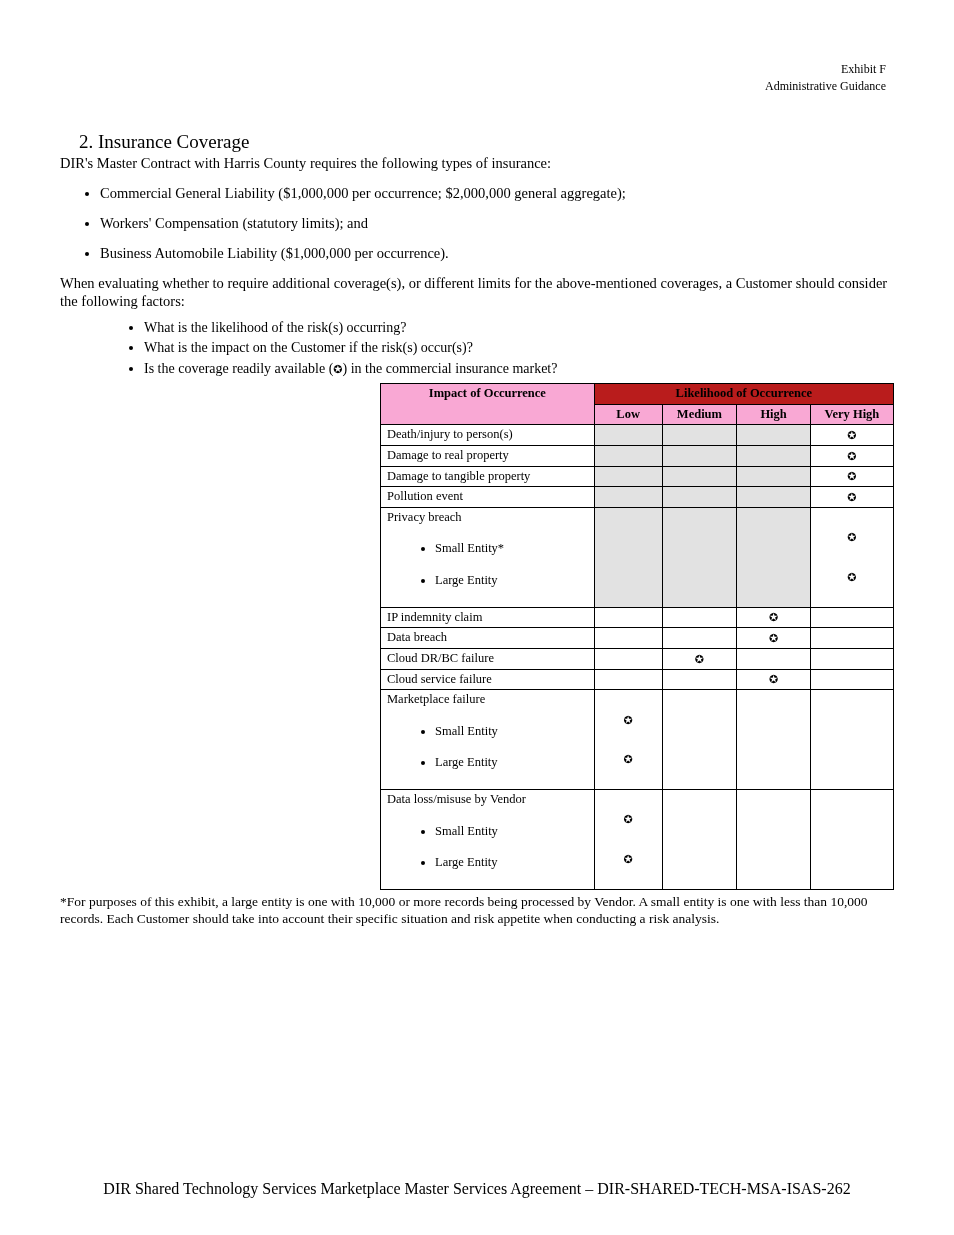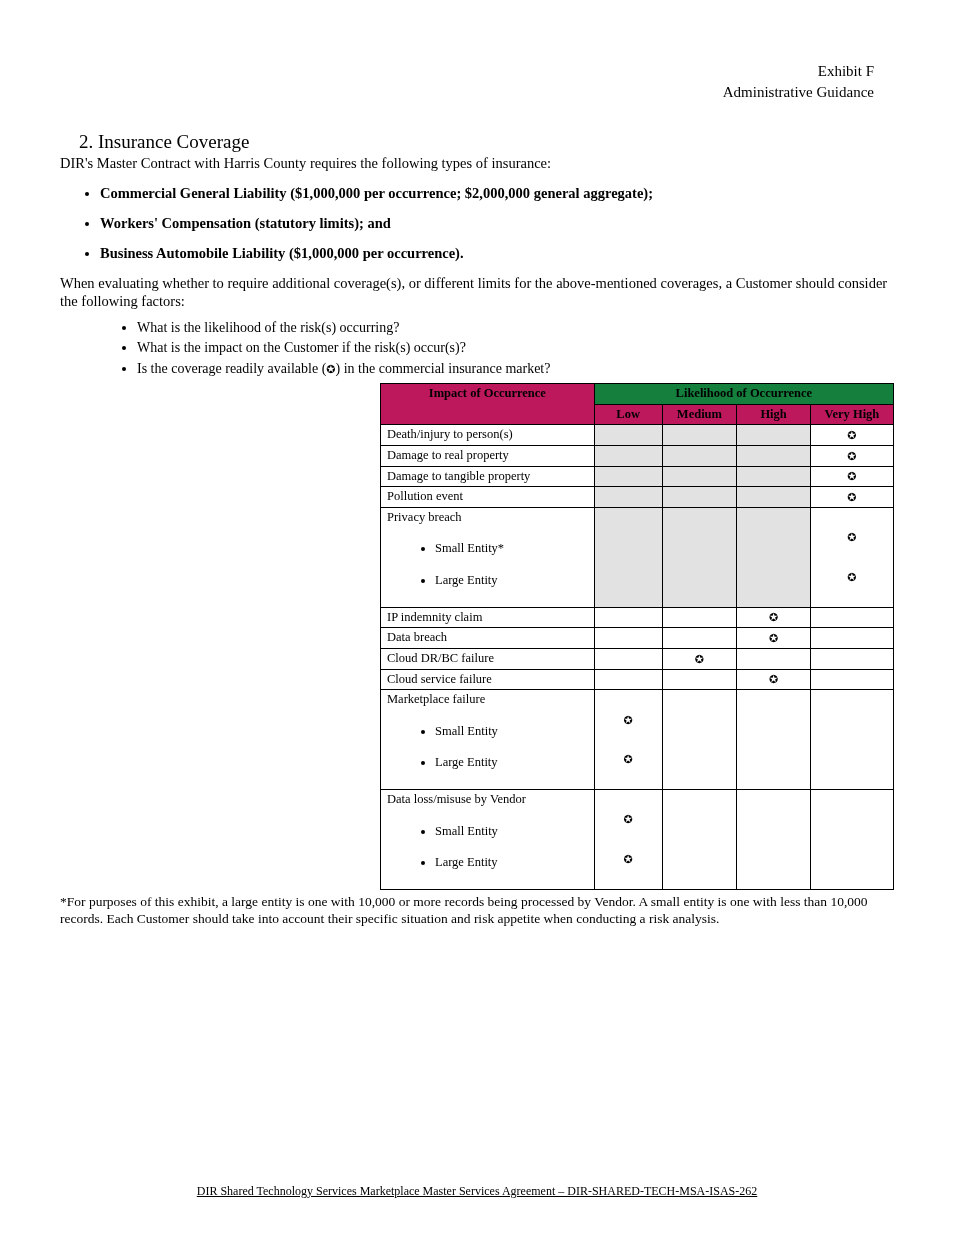--- a/index.html
+++ b/index.html
@@ -14,23 +14,23 @@
     height: 1235px;
     position: relative;
     box-sizing: border-box;
     padding: 60px 60px 40px 60px;
     font-size: 14.5px;
     line-height: 1.25;
   }
   .header-right {
     position: absolute;
     top: 62px;
-    right: 80px;
+    right: 68px;
     text-align: right;
-    font-size: 15px;
+    font-size: 12px;
   }
   .header-right .line2 {
     margin-top: 2px;
   }
   .section-title {
     margin-top: 70px;
     font-weight: normal;
     font-size: 19px;
     margin-left: 19px;
   }
@@ -38,29 +38,28 @@
     margin-top: 0;
     margin-bottom: 8px;
   }
   ul.main-list {
     list-style: disc;
     margin: 4px 0 12px 0;
     padding-left: 40px;
   }
   ul.main-list > li {
     margin: 12px 0;
-    font-weight: bold;
   }
   ul.sub-list {
     list-style: disc;
     margin: 4px 0 4px 0;
     padding-left: 72px;
   }
   ul.sub-list > li {
-    margin: 3px 5px;
+    margin: 3px 12px;
     font-size: 14px;
   }
   .star {
     font-size: 11px;
     line-height: 1;
     display: inline-block;
     vertical-align: middle;
   }
   .table-wrap {
     margin-left: 320px;
@@ -72,24 +71,24 @@
   }
   table.decision th,
   table.decision td {
     border: 1px solid #000;
     padding: 2px 4px;
     vertical-align: top;
   }
   table.decision th {
     font-weight: bold;
     text-align: center;
-    background: #be185d;
+    background: #f9a8d4;
   }
   table.decision th.yellow {
-    background: #15803d;
+    background: #b91c1c;
   }
   table.decision td.shade {
     background: #e2e2e2;
   }
   table.decision td.center {
     text-align: center;
     vertical-align: middle;
   }
   table.decision td.row-label {
     text-align: left;
@@ -105,22 +104,21 @@
     line-height: 1.25;
   }
   .tbl-head {
     margin: 0 0 2px 0;
   }
   .footer {
     position: absolute;
     bottom: 36px;
     left: 60px;
     right: 60px;
-    font-size: 12px;
-    text-decoration: underline;
+    font-size: 16px;
   }
   .footer .center {
     text-align: center;
   }
   .footer .pagenum {
     text-align: center;
     margin-top: 6px;
   }
 </style>
 </head>

